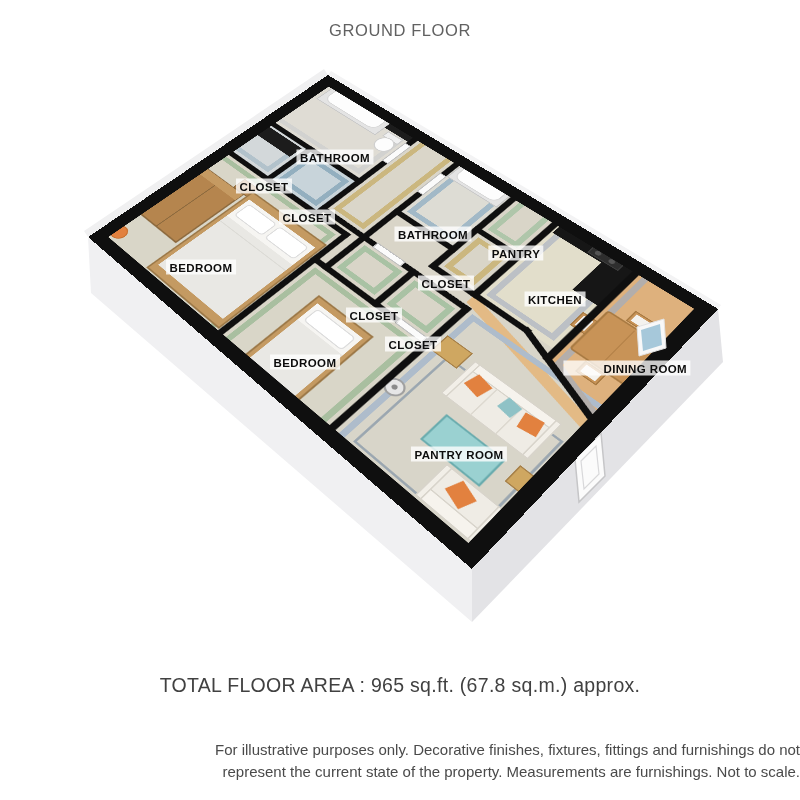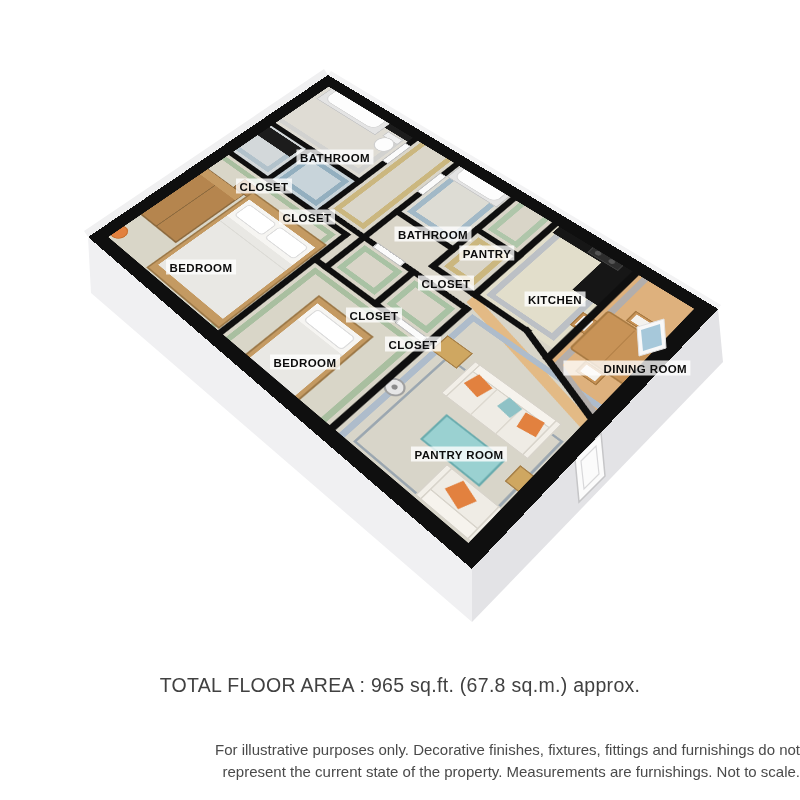--- a/index.html
+++ b/index.html
@@ -24,20 +24,21 @@
   .area-line{position:absolute;top:674px;left:0;width:100%;text-align:center;
              font-size:19.5px;color:var(--footer-text,#414141);letter-spacing:.3px;}
   .disclaimer{position:absolute;top:739px;left:0;width:100%;text-align:right;
               font-size:15px;line-height:22px;color:var(--disclaimer-text,#4a4a4a);}
 </style>
 </head>
 <body>
 
 <div class="canvas">
 
+  <div class="title">GROUND FLOOR</div>
 
   <div class="scene">
 
     <svg class="base-svg" width="800" height="800" viewBox="0 0 800 800">
 
       <polygon points="328,75 88,237 84,231 324,69" fill="#f0f0f1"></polygon>
       <polygon points="328,75 718,309 721,305 331,71" fill="#f3f3f4"></polygon>
 
       <polygon points="88,237 472,569 472,622 91,293" fill="#f0f0f2"></polygon>
       <polygon points="472,569 718,309 723,362 472,622" fill="#e3e3e6"></polygon>
@@ -213,21 +214,21 @@
         <polygon points="637,327 664,319 666,348 639,356" fill="#f8f8f8" stroke="#e2e2e2" stroke-width="1"></polygon>
         <polygon points="641,330 660,324 662,345 643,351" fill="#a6c8da"></polygon>
       </g>
     </svg>
 
     <div id="labels">
         <div class="room-label" style="left: 335px; top: 157px;">BATHROOM</div>
         <div class="room-label" style="left: 264px; top: 186px;">CLOSET</div>
         <div class="room-label" style="left: 307px; top: 217px;">CLOSET</div>
         <div class="room-label" style="left: 433px; top: 234px;">BATHROOM</div>
-        <div class="room-label" style="left: 487px; top: 253px;">PANTRY</div>
+        <div class="room-label" style="left: 516px; top: 253px;">PANTRY</div>
         <div class="room-label" style="left: 201px; top: 267px;">BEDROOM</div>
         <div class="room-label" style="left: 446px; top: 283px;">CLOSET</div>
         <div class="room-label" style="left: 531px; top: 299px; margin-left: 24px;">KITCHEN</div>
         <div class="room-label" style="left: 374px; top: 315px;">CLOSET</div>
         <div class="room-label" style="left: 413px; top: 344px;">CLOSET</div>
         <div class="room-label" style="left: 305px; top: 362px;">BEDROOM</div>
         <div class="room-label" style="left: 627px; top: 368px; padding-left: 40px;">DINING ROOM</div>
         <div class="room-label" style="left: 459px; top: 454px;">PANTRY ROOM</div>
       </div>
   </div>

